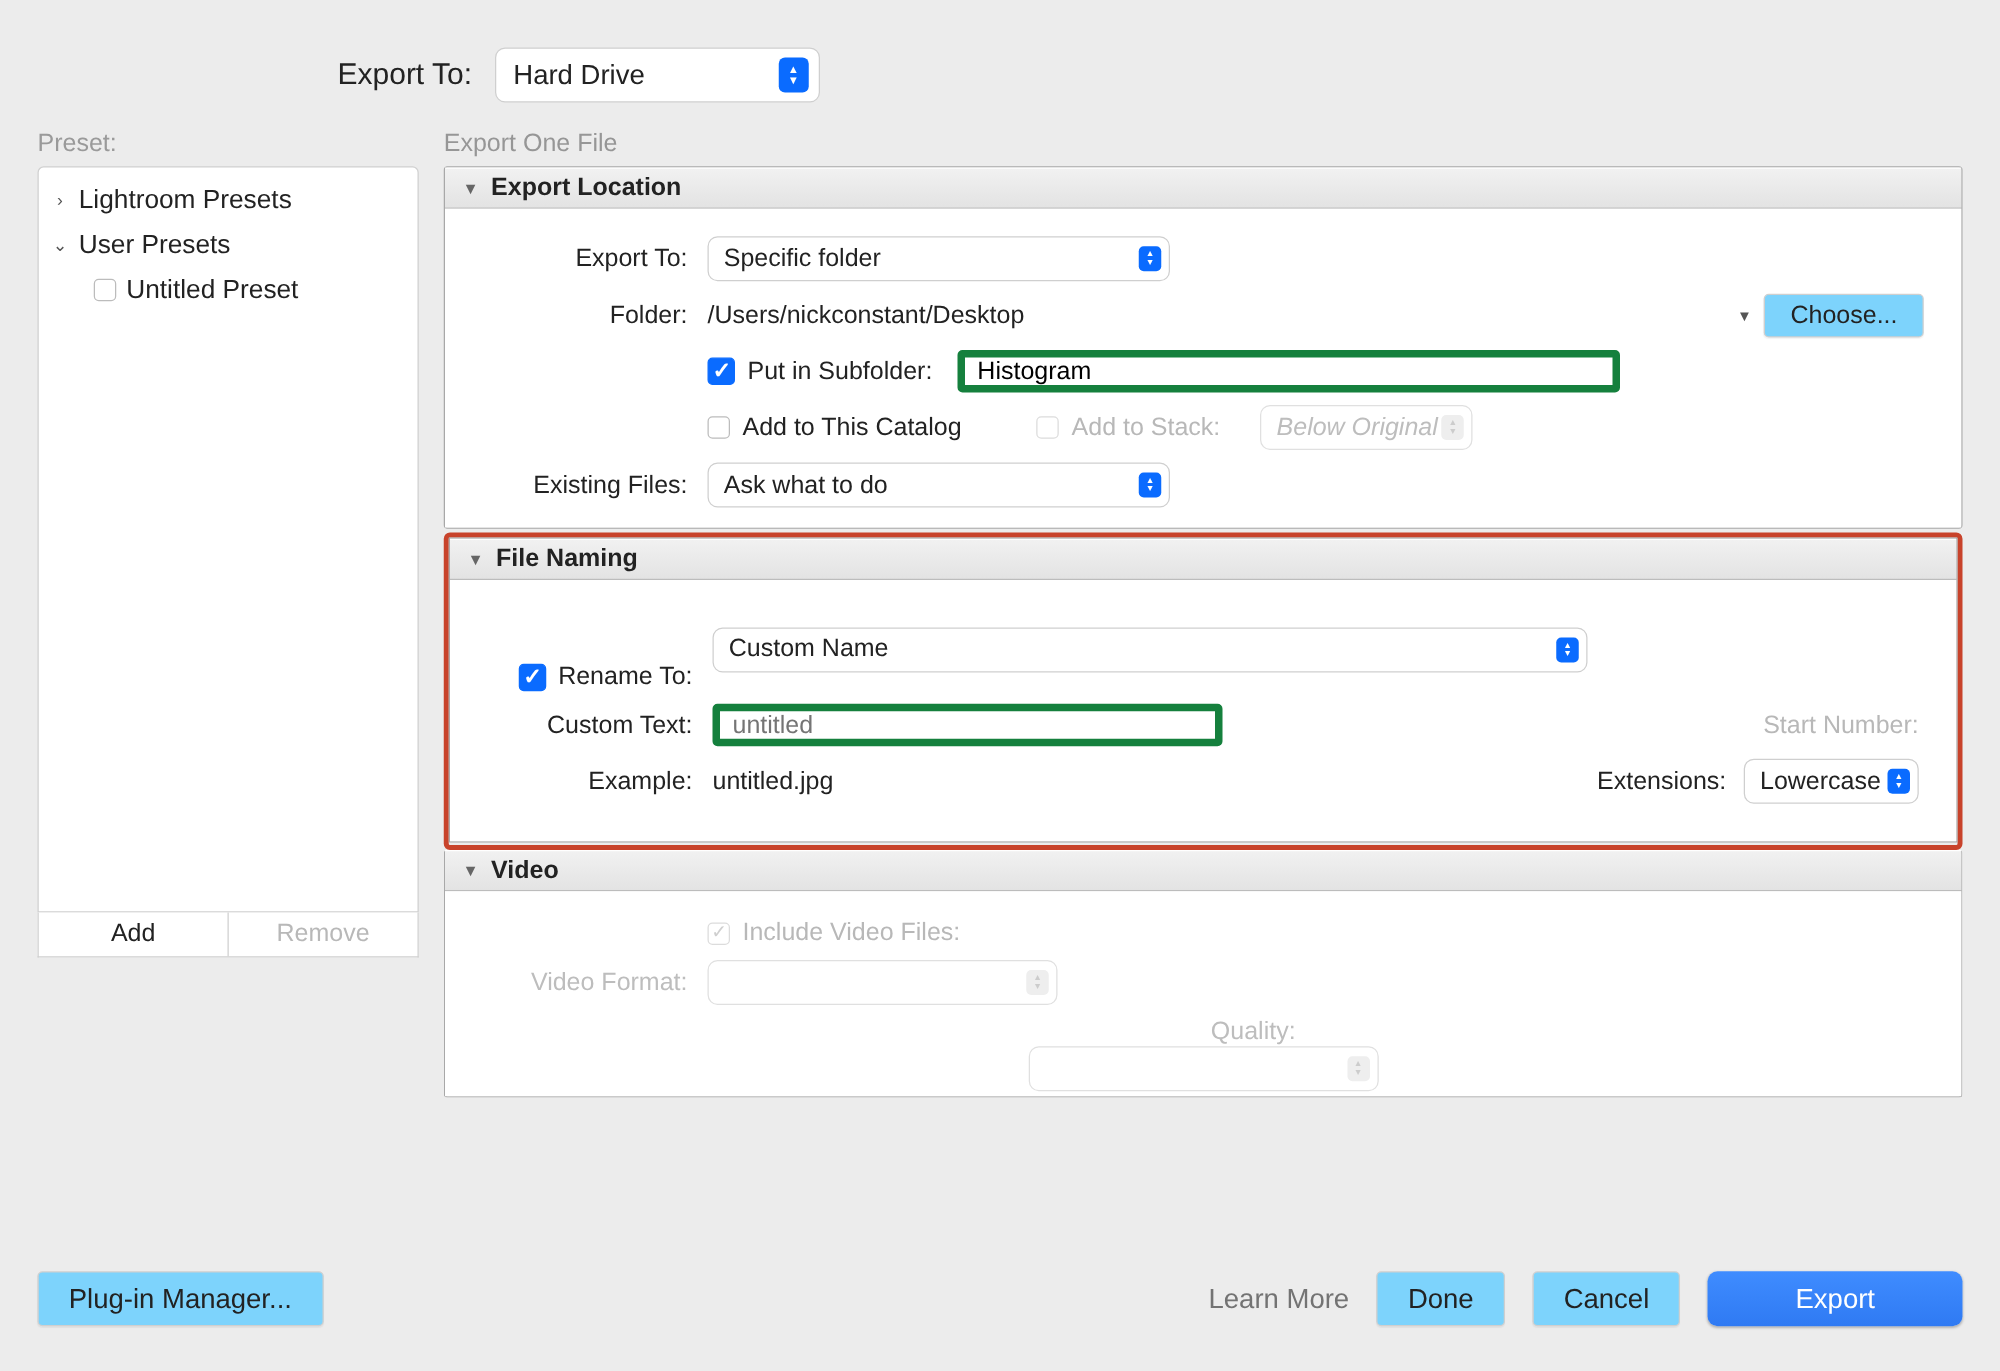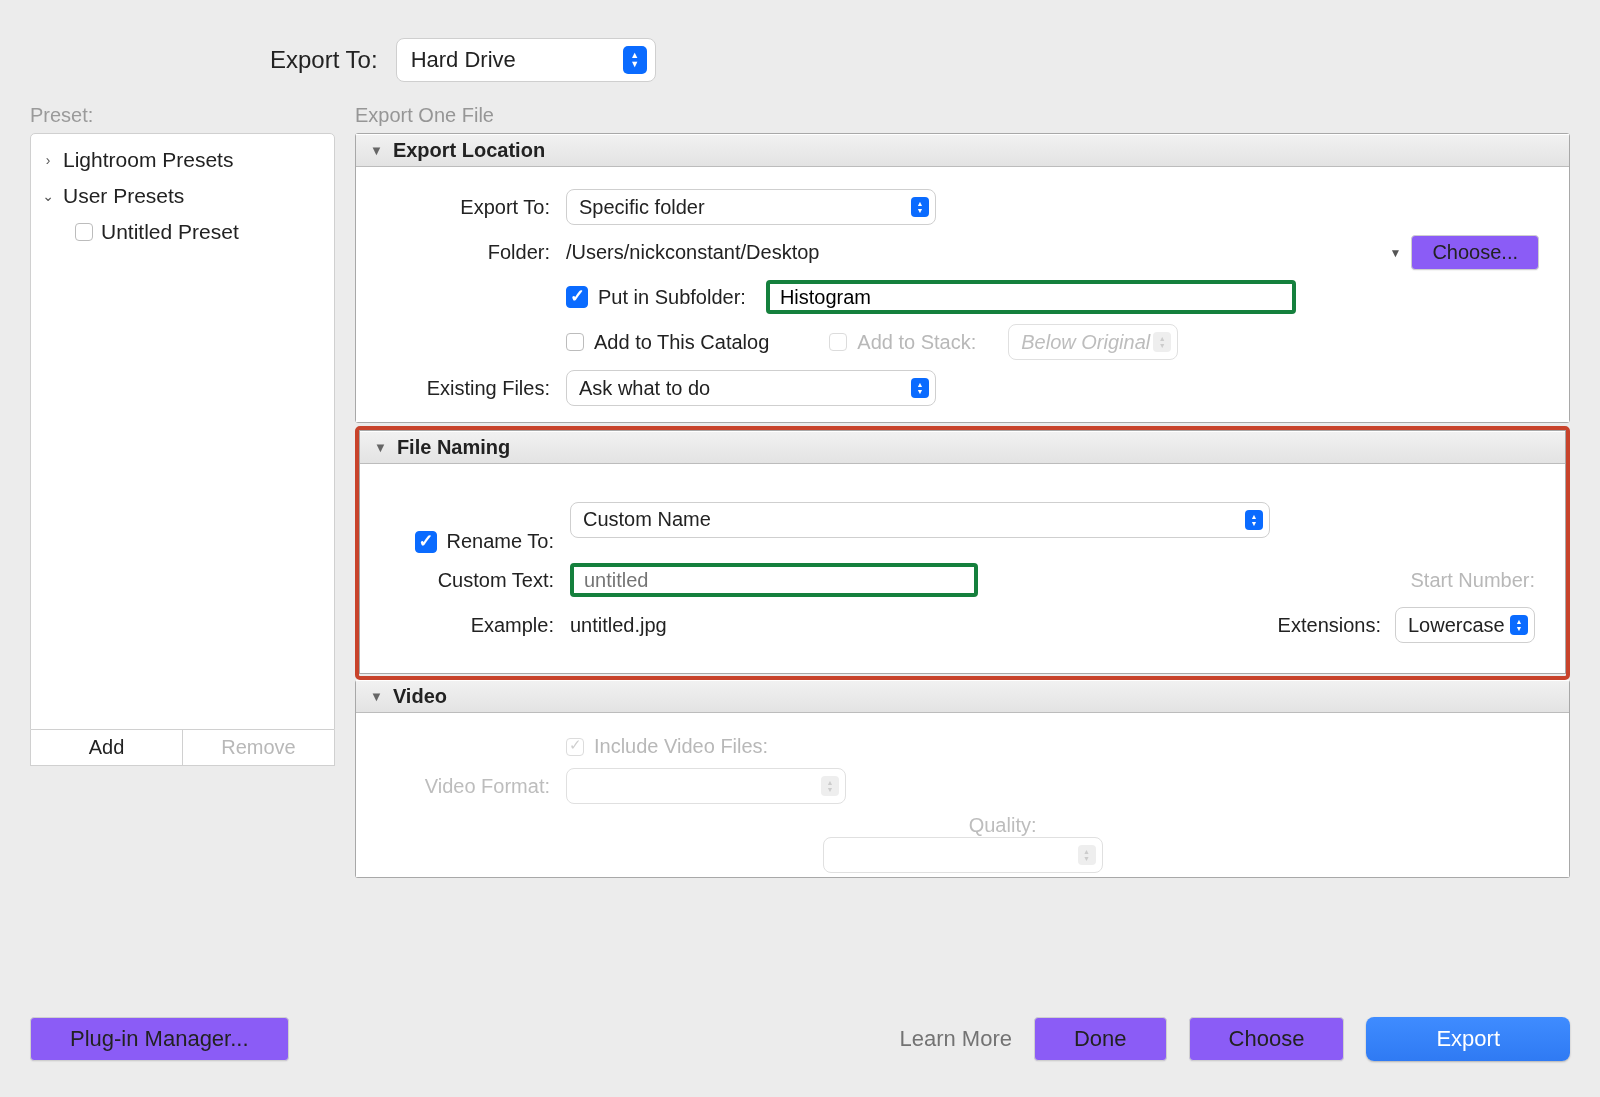--- a/index.html
+++ b/index.html
@@ -46,32 +46,32 @@
   .section-body { background:#fff; padding:12px 30px 12px 30px; }
   .row { display:flex; align-items:center; margin:10px 0; }
   .rlabel { width:180px; text-align:right; padding-right:16px; font-size:20px; }
   .rlabel.disabled{color:#bdbdbd;}
   .select.inline { height:36px; font-size:20px; padding:3px 6px 3px 12px;}
   .select.w370{width:370px;}
   .select.w700{width:700px;text-align:center;}
   .select.w130{width:140px;}
   .select.disabled{color:#bdbdbd; border-color:#e0e0e0;font-style:italic;}
   .stepper-icon.disabled{background:#eee;color:#ccc;}
-  .textfield { background:#fff; border:4px solid #15803d; border-radius:4px; height:34px; padding:4px 10px; font-size:20px; }
+  .textfield { background:#fff; border:6px solid #15803d; border-radius:4px; height:34px; padding:4px 10px; font-size:20px; }
   .textfield.w530{width:530px;}
   .textfield.w408{width:408px;}
-  .mac-btn { background:#8b5cf6; border:1px solid #cfcfcf; border-radius:4px; padding:5px 20px; font-size:20px; display:inline-flex; align-items:center; box-shadow:0 1px 1px rgba(0,0,0,.05);text-align:right;}
+  .mac-btn { background:#7dd3fc; border:1px solid #cfcfcf; border-radius:4px; padding:5px 20px; font-size:20px; display:inline-flex; align-items:center; box-shadow:0 1px 1px rgba(0,0,0,.05);text-align:right;}
   .plainlink{color:#737373;font-size:22px;}
 
   .highlight-box{ border:4px solid #c8432b; border-radius:5px; margin-top:3px; padding-bottom:2px;}
   .highlight-box .section-body{padding-bottom:20px;}
 
   .footer { position:absolute; bottom:36px; left:30px; right:30px; display:flex; align-items:center;}
   .footer .spacer{flex:1;}
-  .footer .mac-btn{font-size:22px; padding:8px 39px;}
+  .footer .mac-btn{font-size:22px; padding:8px 24px;}
   .primary-btn{ background:linear-gradient(#3f8cff,#2f7af3); color:#fff; border:none; border-radius:8px; padding:9px 70px; font-size:22px; box-shadow:0 1px 2px rgba(0,0,0,.25);}
   .footer > *{margin-left:22px;}
   .footer > :first-child{margin-left:0;}
 
   .dim{color:#b8b8b8;}
   .pop-caret{font-size:12px;color:#555;margin:0 10px;}
 </style>
 </head>
 <body>
 
@@ -251,17 +251,17 @@
       </div>
 
     </div>
   </div>
 
   <div class="footer">
     <span class="mac-btn">Plug-in Manager...</span>
     <span class="spacer"></span>
     <span class="plainlink">Learn More</span>
     <span class="mac-btn">Done</span>
-    <span class="mac-btn">Choose</span>
+    <span class="mac-btn">Cancel</span>
     <span class="primary-btn">Export</span>
   </div>
 
 </div>
 
 </body></html>

